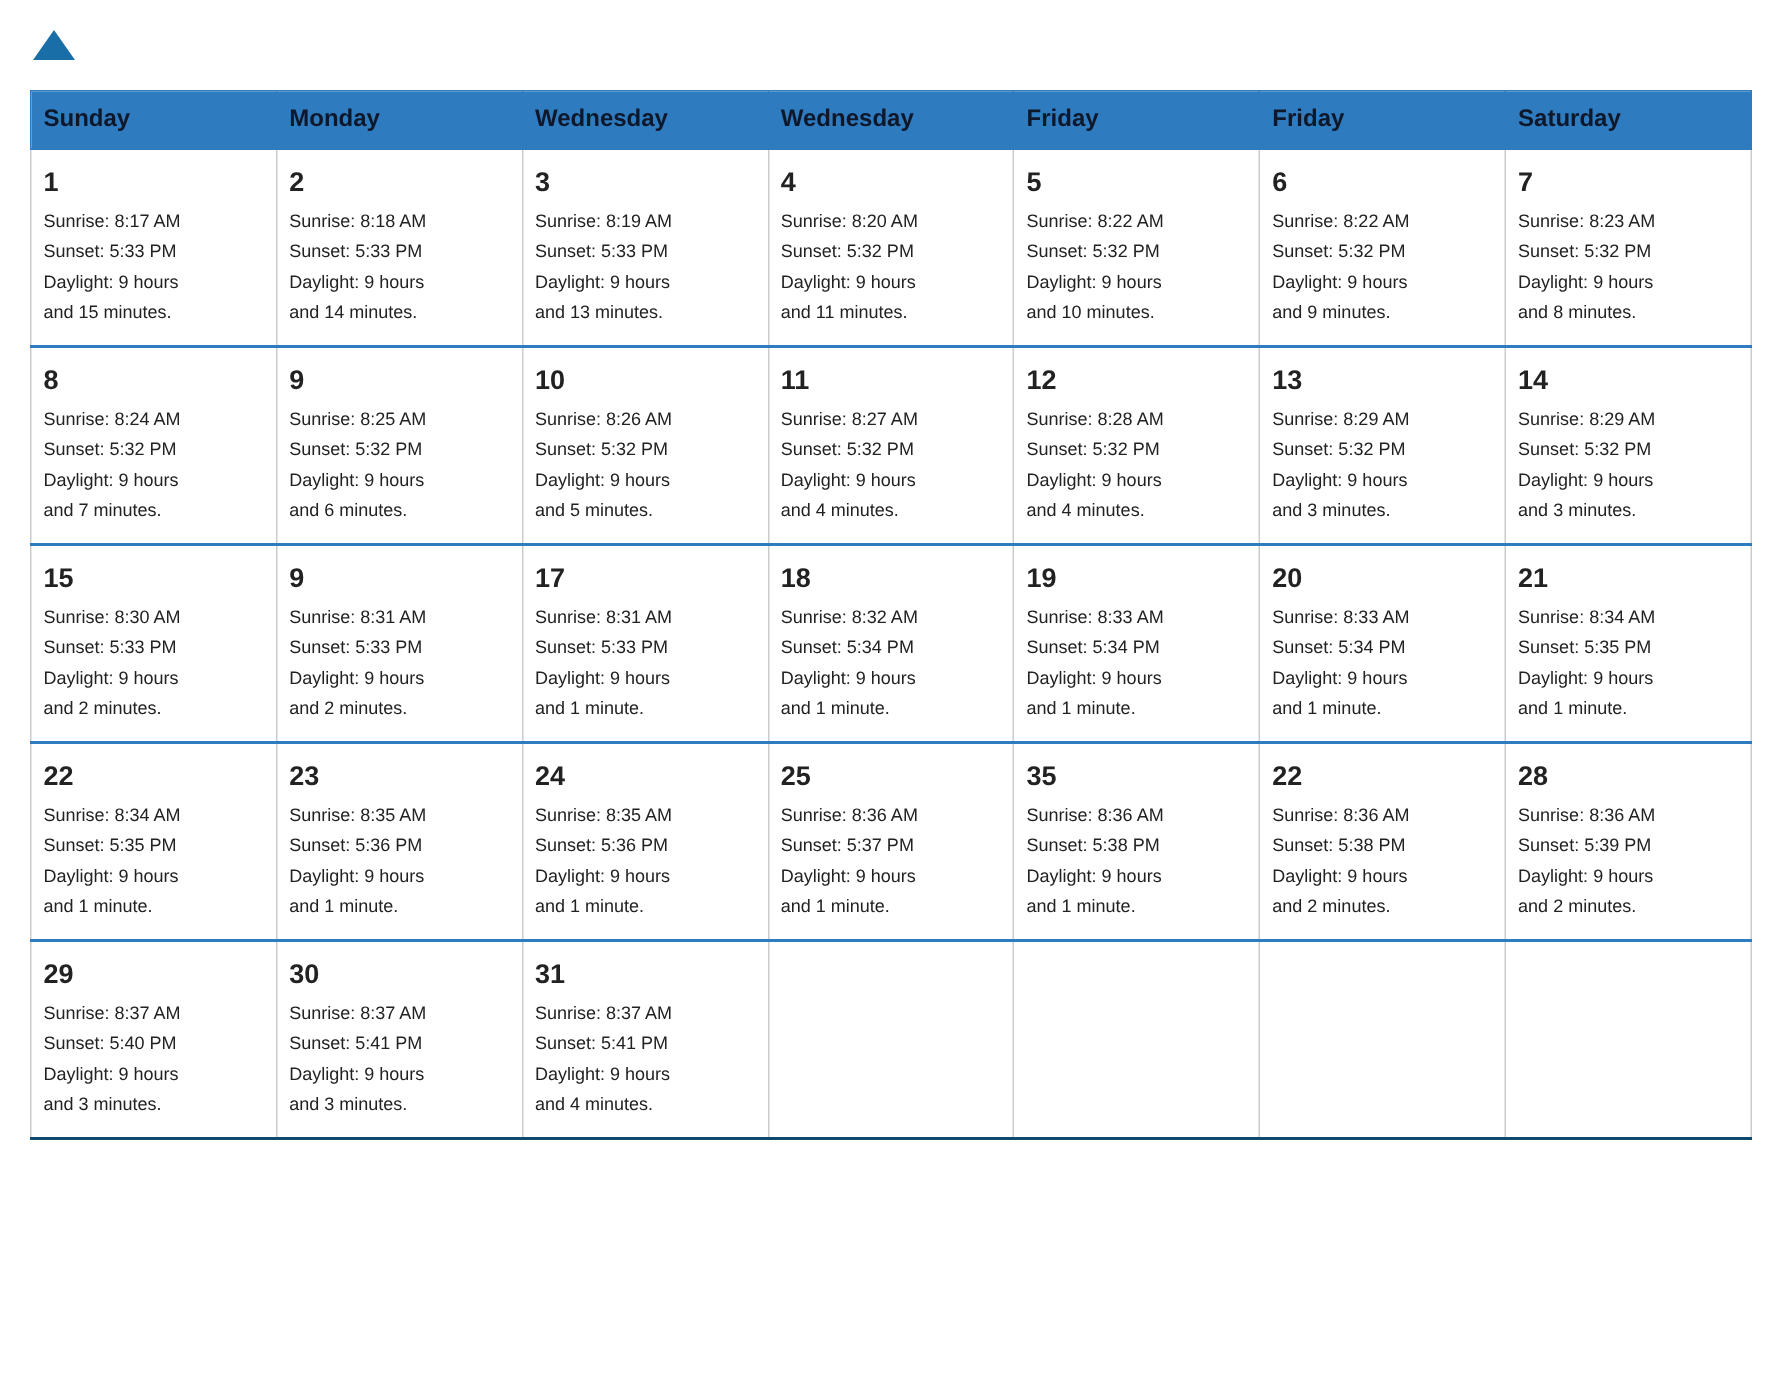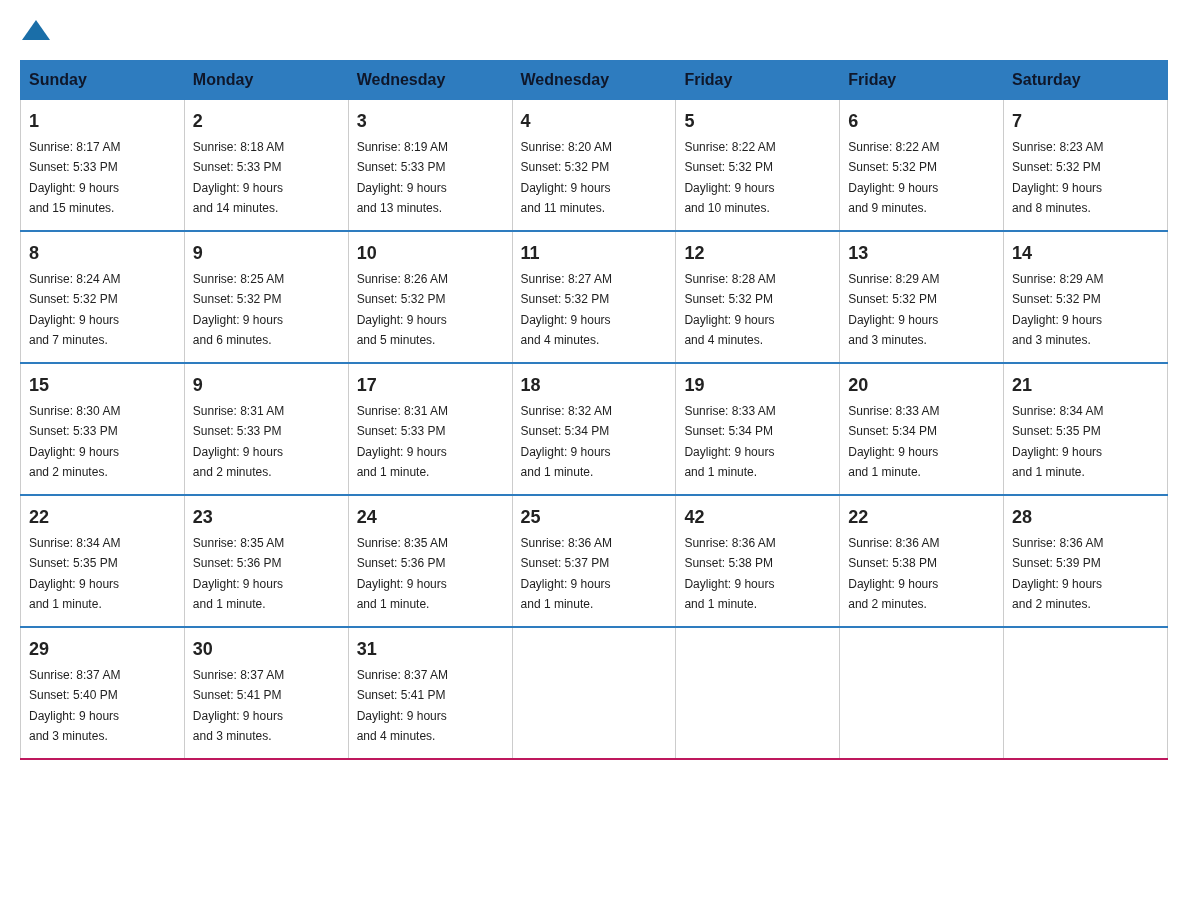--- a/index.html
+++ b/index.html
@@ -94,21 +94,21 @@
       font-weight: bold;
       display: block;
       margin-bottom: 2px;
     }
     .day-info {
       font-size: 12px;
       color: #222;
       line-height: 1.55;
     }
     tbody tr:last-child {
-      border-bottom: 2px solid #be185d;
+      border-bottom: 2px solid #0c4a6e;
       margin-top: 42px;
     }
   </style>
 </head>
 <body>
 
 <div class="header">
   <div class="logo">
     <div class="logo-text">
       <span class="logo-general"></span>
@@ -162,21 +162,21 @@
         <td><span class="day-num">18</span><span class="day-info">Sunrise: 8:32 AM<br>Sunset: 5:34 PM<br>Daylight: 9 hours<br>and 1 minute.</span></td>
         <td><span class="day-num">19</span><span class="day-info">Sunrise: 8:33 AM<br>Sunset: 5:34 PM<br>Daylight: 9 hours<br>and 1 minute.</span></td>
         <td><span class="day-num">20</span><span class="day-info">Sunrise: 8:33 AM<br>Sunset: 5:34 PM<br>Daylight: 9 hours<br>and 1 minute.</span></td>
         <td><span class="day-num">21</span><span class="day-info">Sunrise: 8:34 AM<br>Sunset: 5:35 PM<br>Daylight: 9 hours<br>and 1 minute.</span></td>
       </tr>
       <tr>
         <td><span class="day-num">22</span><span class="day-info">Sunrise: 8:34 AM<br>Sunset: 5:35 PM<br>Daylight: 9 hours<br>and 1 minute.</span></td>
         <td><span class="day-num">23</span><span class="day-info">Sunrise: 8:35 AM<br>Sunset: 5:36 PM<br>Daylight: 9 hours<br>and 1 minute.</span></td>
         <td><span class="day-num">24</span><span class="day-info">Sunrise: 8:35 AM<br>Sunset: 5:36 PM<br>Daylight: 9 hours<br>and 1 minute.</span></td>
         <td><span class="day-num">25</span><span class="day-info">Sunrise: 8:36 AM<br>Sunset: 5:37 PM<br>Daylight: 9 hours<br>and 1 minute.</span></td>
-        <td><span class="day-num">42</span><span class="day-info">Sunrise: 8:36 AM<br>Sunset: 5:38 PM<br>Daylight: 9 hours<br>and 1 minute.</span></td>
+        <td><span class="day-num">35</span><span class="day-info">Sunrise: 8:36 AM<br>Sunset: 5:38 PM<br>Daylight: 9 hours<br>and 1 minute.</span></td>
         <td><span class="day-num">22</span><span class="day-info">Sunrise: 8:36 AM<br>Sunset: 5:38 PM<br>Daylight: 9 hours<br>and 2 minutes.</span></td>
         <td><span class="day-num">28</span><span class="day-info">Sunrise: 8:36 AM<br>Sunset: 5:39 PM<br>Daylight: 9 hours<br>and 2 minutes.</span></td>
       </tr>
       <tr>
         <td><span class="day-num">29</span><span class="day-info">Sunrise: 8:37 AM<br>Sunset: 5:40 PM<br>Daylight: 9 hours<br>and 3 minutes.</span></td>
         <td><span class="day-num">30</span><span class="day-info">Sunrise: 8:37 AM<br>Sunset: 5:41 PM<br>Daylight: 9 hours<br>and 3 minutes.</span></td>
         <td><span class="day-num">31</span><span class="day-info">Sunrise: 8:37 AM<br>Sunset: 5:41 PM<br>Daylight: 9 hours<br>and 4 minutes.</span></td>
         <td></td>
         <td></td>
         <td></td>

